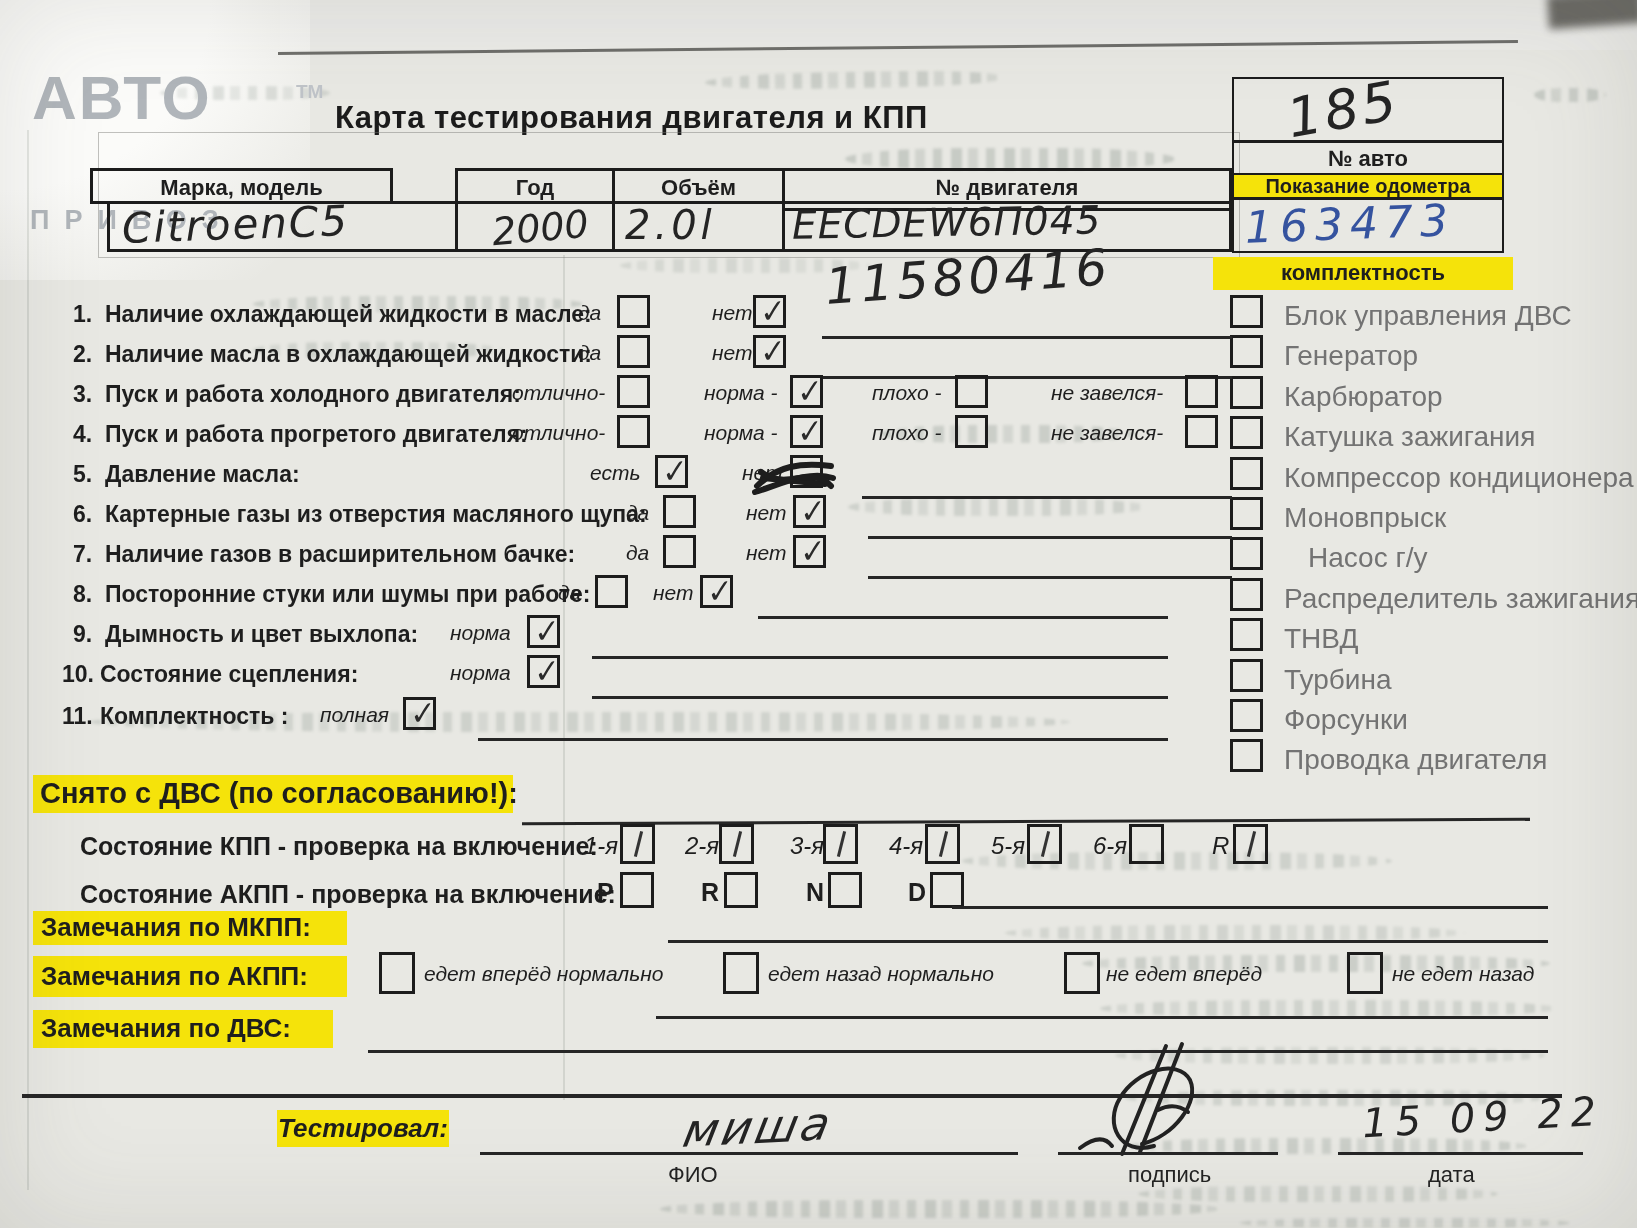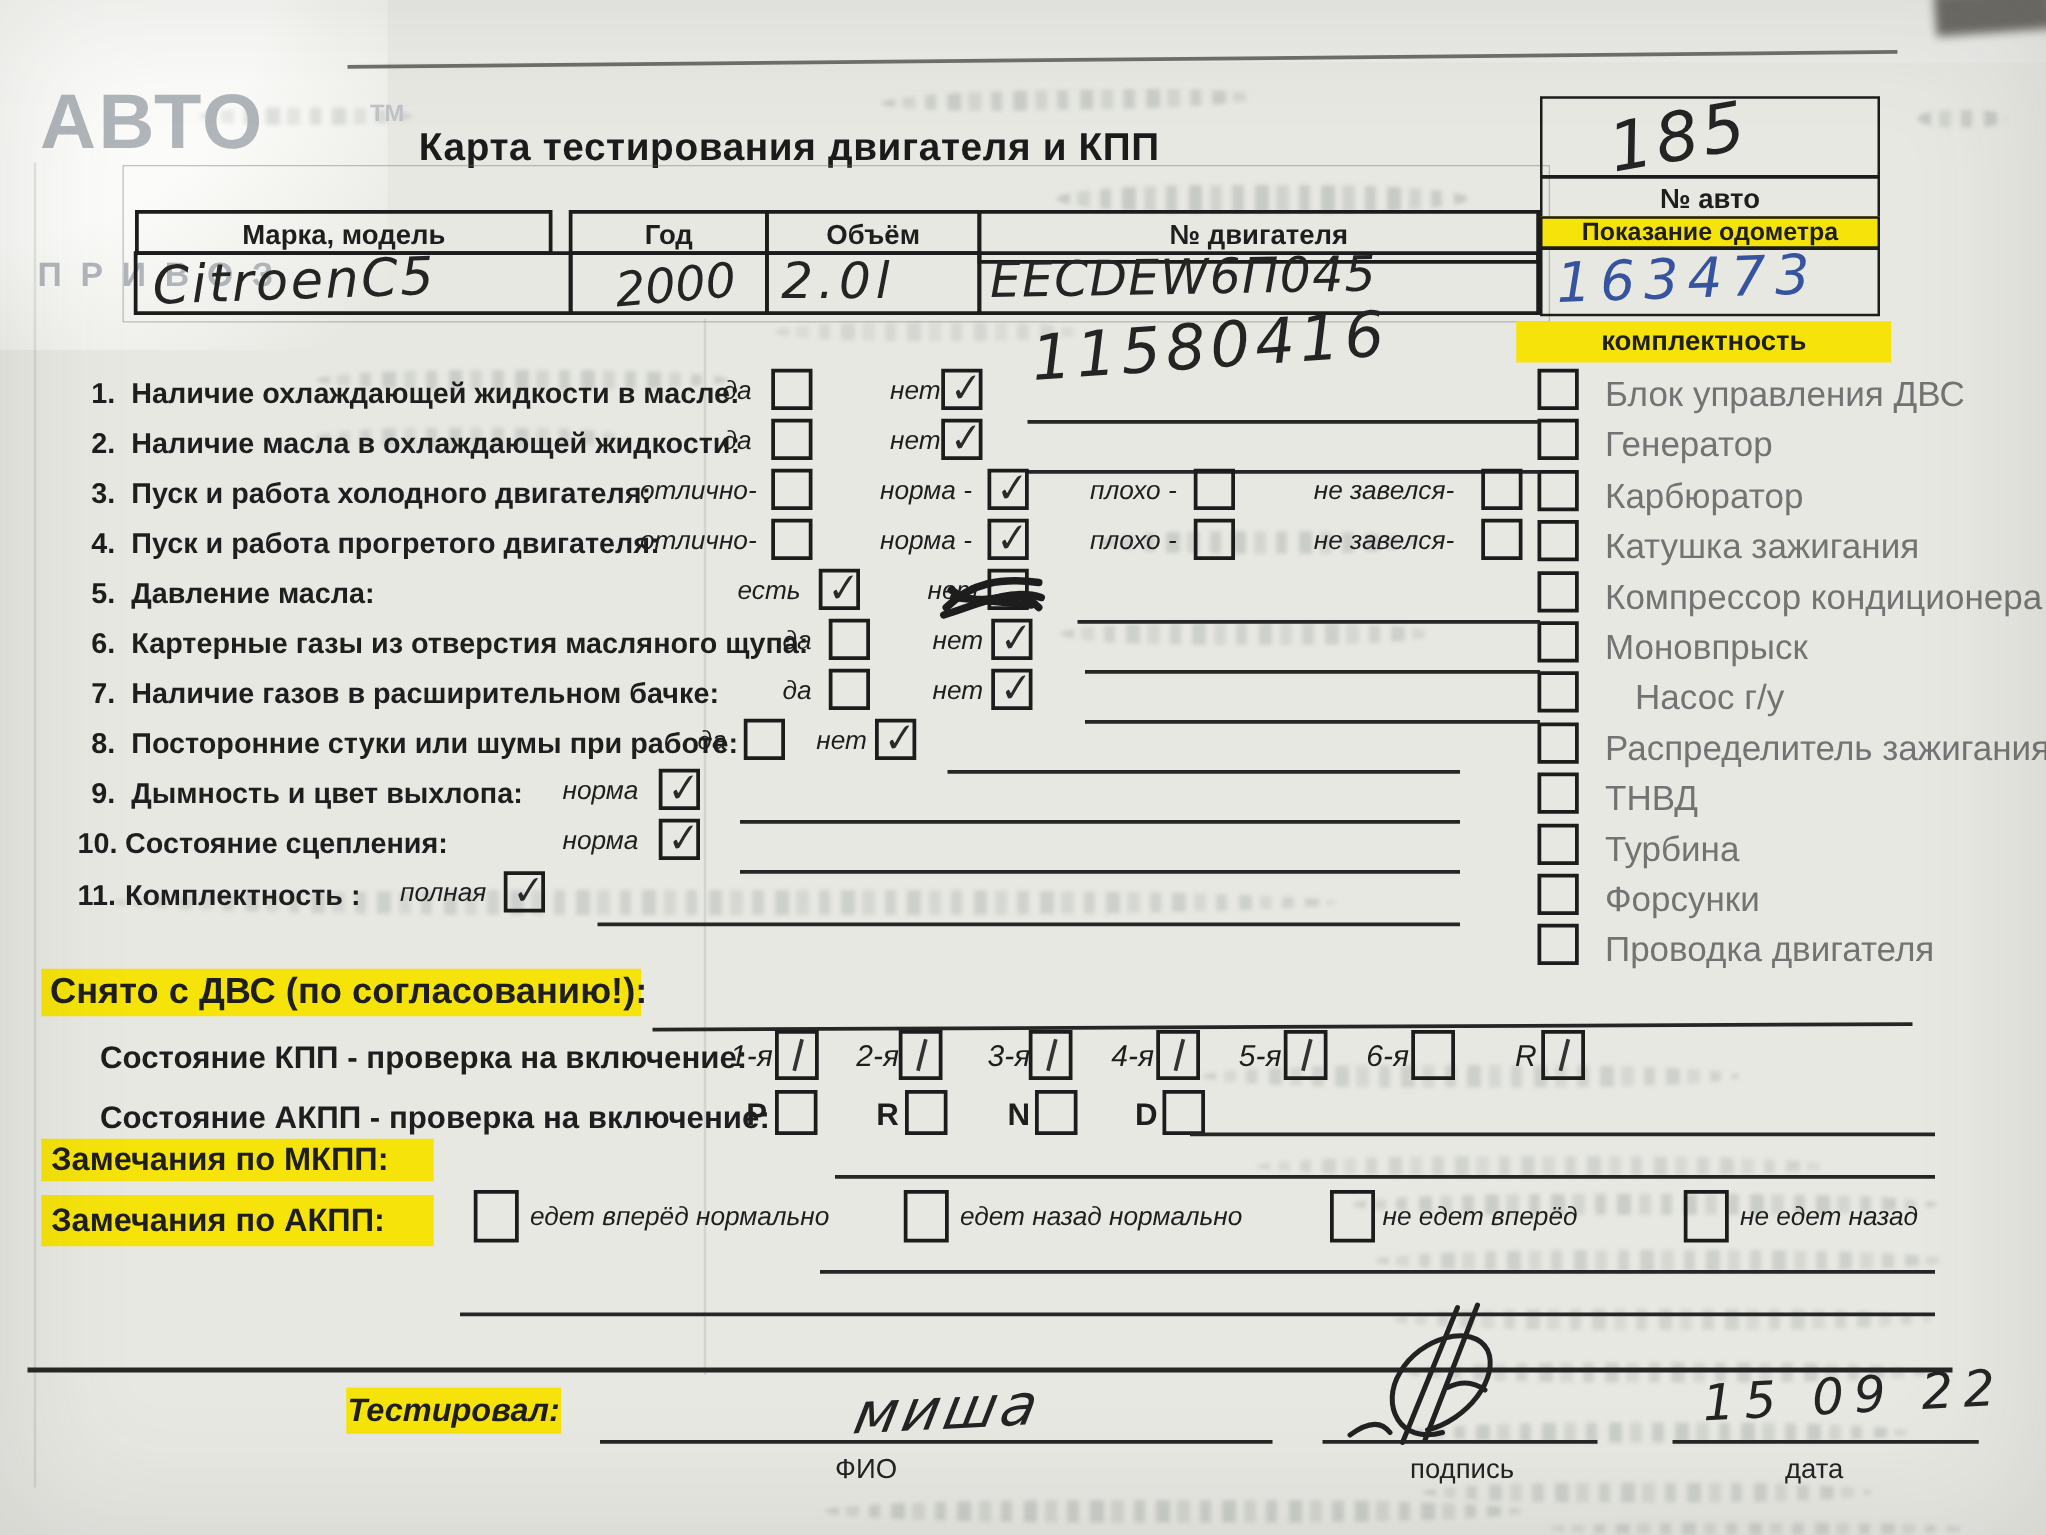--- a/index.html
+++ b/index.html
@@ -89,21 +89,21 @@
   <div class="vghost" style="left:27px;top:130px;height:1060px;"></div>
 
   <div class="abs logo-main" style="left:32px;top:62px;">АВТО</div>
   <div class="abs logo-tm" style="left:296px;top:52px;">ТМ</div>
   <div class="abs logo-sub" style="left:30px;top:205px;">ПРИВОЗ</div>
 
   <div class="abs title" style="left:335px;top:100px;">Карта тестирования двигателя  и КПП</div>
 
   <div class="abs lightbox" style="left:98px;top:132px;width:1140px;height:124px;"></div>
 
-  <div class="tcell" style="left:108px;top:168px;width:334px;height:36px;">
+  <div class="tcell" style="left:90px;top:168px;width:303px;height:36px;">
     <div class="thead" style="margin-top:4px;">Марка, модель</div>
     </div>
   <div class="tcell" style="left:455px;top:168px;width:160px;height:36px;">
     <div class="thead" style="margin-top:4px;">Год</div>
     </div>
   <div class="tcell" style="left:612px;top:168px;width:173px;height:36px;">
     <div class="thead" style="margin-top:4px;">Объём</div>
     </div>
   <div class="tcell" style="left:782px;top:168px;width:450px;height:43px;">
     <div class="thead" style="margin-top:4px;">№ двигателя</div>
@@ -330,20 +330,23 @@
       <div class="cb" style="left:379px;top:952px;width:36px;height:42px;"></div>
       <div class="abs optlabel" style="left:424px;top:962px;">едет вперёд нормально</div>
       <div class="cb" style="left:723px;top:952px;width:36px;height:42px;"></div>
       <div class="abs optlabel" style="left:768px;top:962px;">едет назад нормально</div>
       <div class="cb" style="left:1064px;top:952px;width:36px;height:42px;"></div>
       <div class="abs optlabel" style="left:1106px;top:962px;">не едет вперёд</div>
       <div class="cb" style="left:1347px;top:952px;width:36px;height:42px;"></div>
       <div class="abs optlabel" style="left:1392px;top:962px;">не едет назад</div>
     </div>
 
+  <div class="abs yellow" style="left:33px;top:1010px;width:300px;height:38px;">
+    <div class="remark" style="margin-top:3px;">Замечания по ДВС:</div>
+    </div>
   <div class="hline" style="left:656px;top:1016px;width:892px;height:2.5px;"></div>
   <div class="hline" style="left:368px;top:1050px;width:1180px;height:2.5px;"></div>
 
   <div class="hline" style="left:22px;top:1094px;width:1540px;height:3.5px;"></div>
   <div class="abs yellow" style="left:277px;top:1110px;width:172px;height:37px;">
     <div style="font-weight:700;font-style:italic;font-size:26px;text-align:center;margin-top:3px;">Тестировал:</div>
   </div>
 
   <div class="abs hw" style="left:685px;top:1100px;font-size:46px;transform:skewX(-14deg) rotate(-3deg);letter-spacing:3px;">миша</div>
   <div class="hline" style="left:480px;top:1152px;width:538px;height:3px;"></div>

